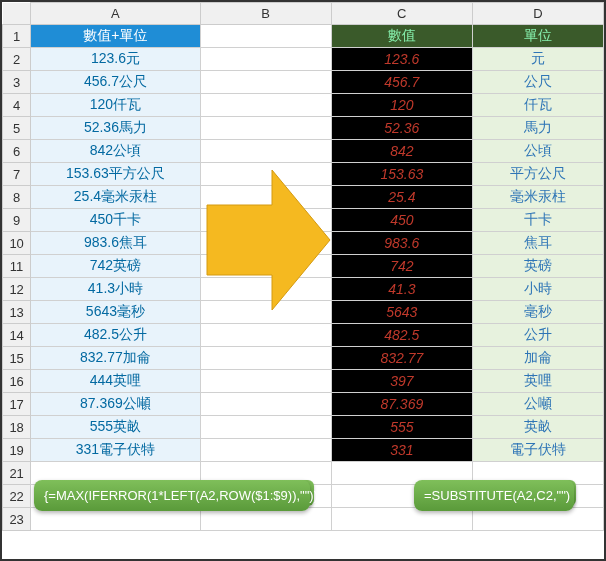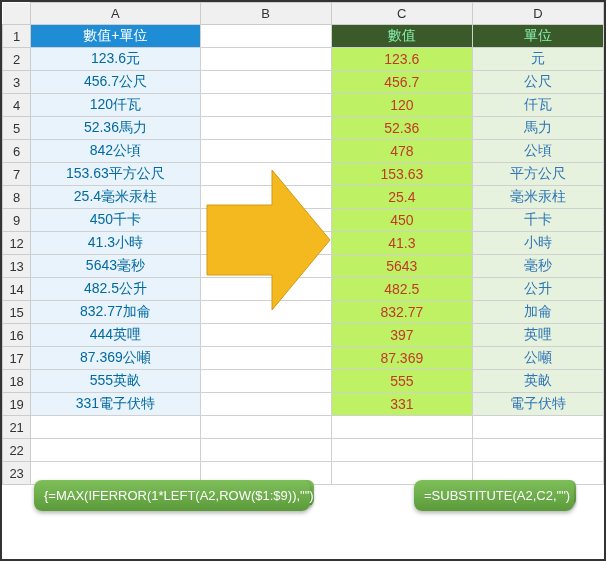--- a/index.html
+++ b/index.html
@@ -69,23 +69,24 @@
     border: 1px solid #b5d5ea;
   }
   
   .hCD {
     background: #3a5a2a;
     color: #86efac;
     border: 1px solid #2a4520;
   }
   
   .dC {
-    background: #bef264;
+    background: #000000;
     color: #c0392b;
     border: 1px solid #b8d6a6;
+    font-style: italic;
   }
   
   .dD {
     background: #e7f2de;
     color: #2e75b6;
     border: 1px solid #b8d6a6;
   }
   .blank {
     background: #fff;
   }
@@ -173,21 +174,21 @@
         <td class="rowhdr">5</td>
         <td class="cell dA">52.36馬力</td>
         <td class="cell blank"></td>
         <td class="cell dC">52.36</td>
         <td class="cell dD">馬力</td>
       </tr>
       <tr>
         <td class="rowhdr">6</td>
         <td class="cell dA">842公頃</td>
         <td class="cell blank"></td>
-        <td class="cell dC">478</td>
+        <td class="cell dC">842</td>
         <td class="cell dD">公頃</td>
       </tr>
       <tr>
         <td class="rowhdr">7</td>
         <td class="cell dA">153.63平方公尺</td>
         <td class="cell blank"></td>
         <td class="cell dC">153.63</td>
         <td class="cell dD">平方公尺</td>
       </tr>
       <tr>
@@ -196,20 +197,34 @@
         <td class="cell blank"></td>
         <td class="cell dC">25.4</td>
         <td class="cell dD">毫米汞柱</td>
       </tr>
       <tr>
         <td class="rowhdr">9</td>
         <td class="cell dA">450千卡</td>
         <td class="cell blank"></td>
         <td class="cell dC">450</td>
         <td class="cell dD">千卡</td>
+      </tr>
+      <tr>
+        <td class="rowhdr">10</td>
+        <td class="cell dA">983.6焦耳</td>
+        <td class="cell blank"></td>
+        <td class="cell dC">983.6</td>
+        <td class="cell dD">焦耳</td>
+      </tr>
+      <tr>
+        <td class="rowhdr">11</td>
+        <td class="cell dA">742英磅</td>
+        <td class="cell blank"></td>
+        <td class="cell dC">742</td>
+        <td class="cell dD">英磅</td>
       </tr>
       <tr>
         <td class="rowhdr">12</td>
         <td class="cell dA">41.3小時</td>
         <td class="cell blank"></td>
         <td class="cell dC">41.3</td>
         <td class="cell dD">小時</td>
       </tr>
       <tr>
         <td class="rowhdr">13</td>

